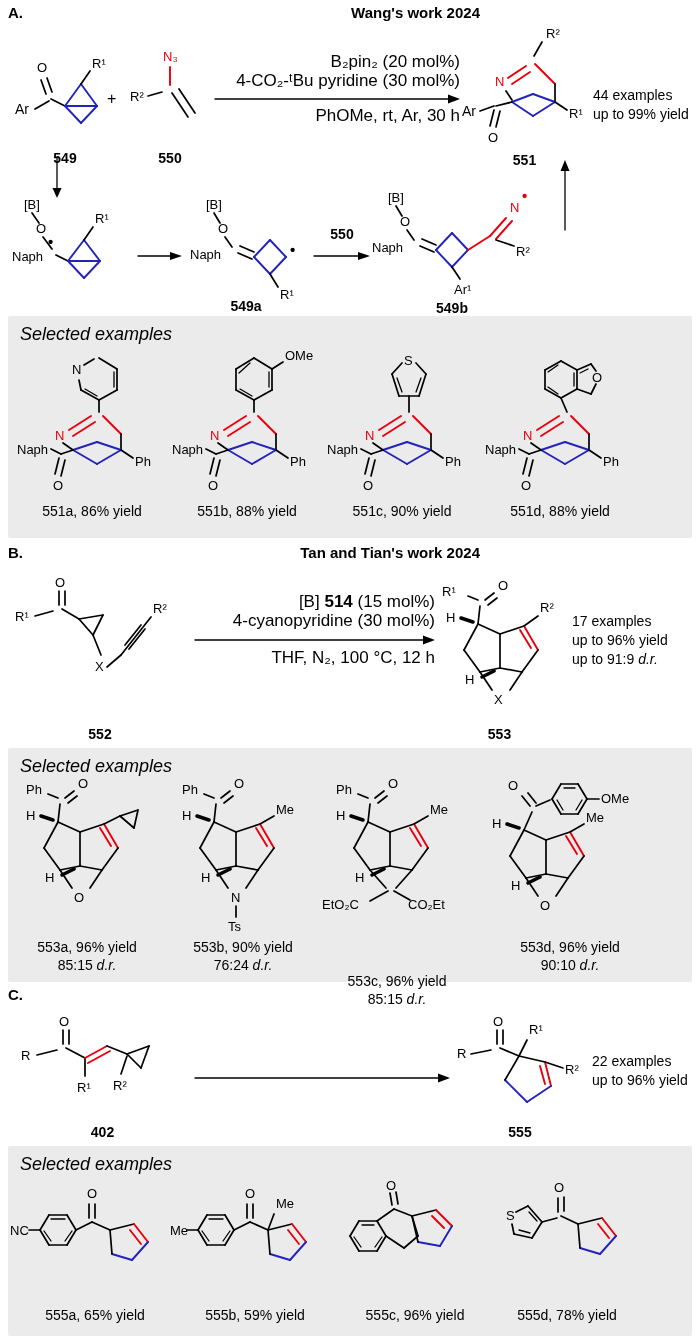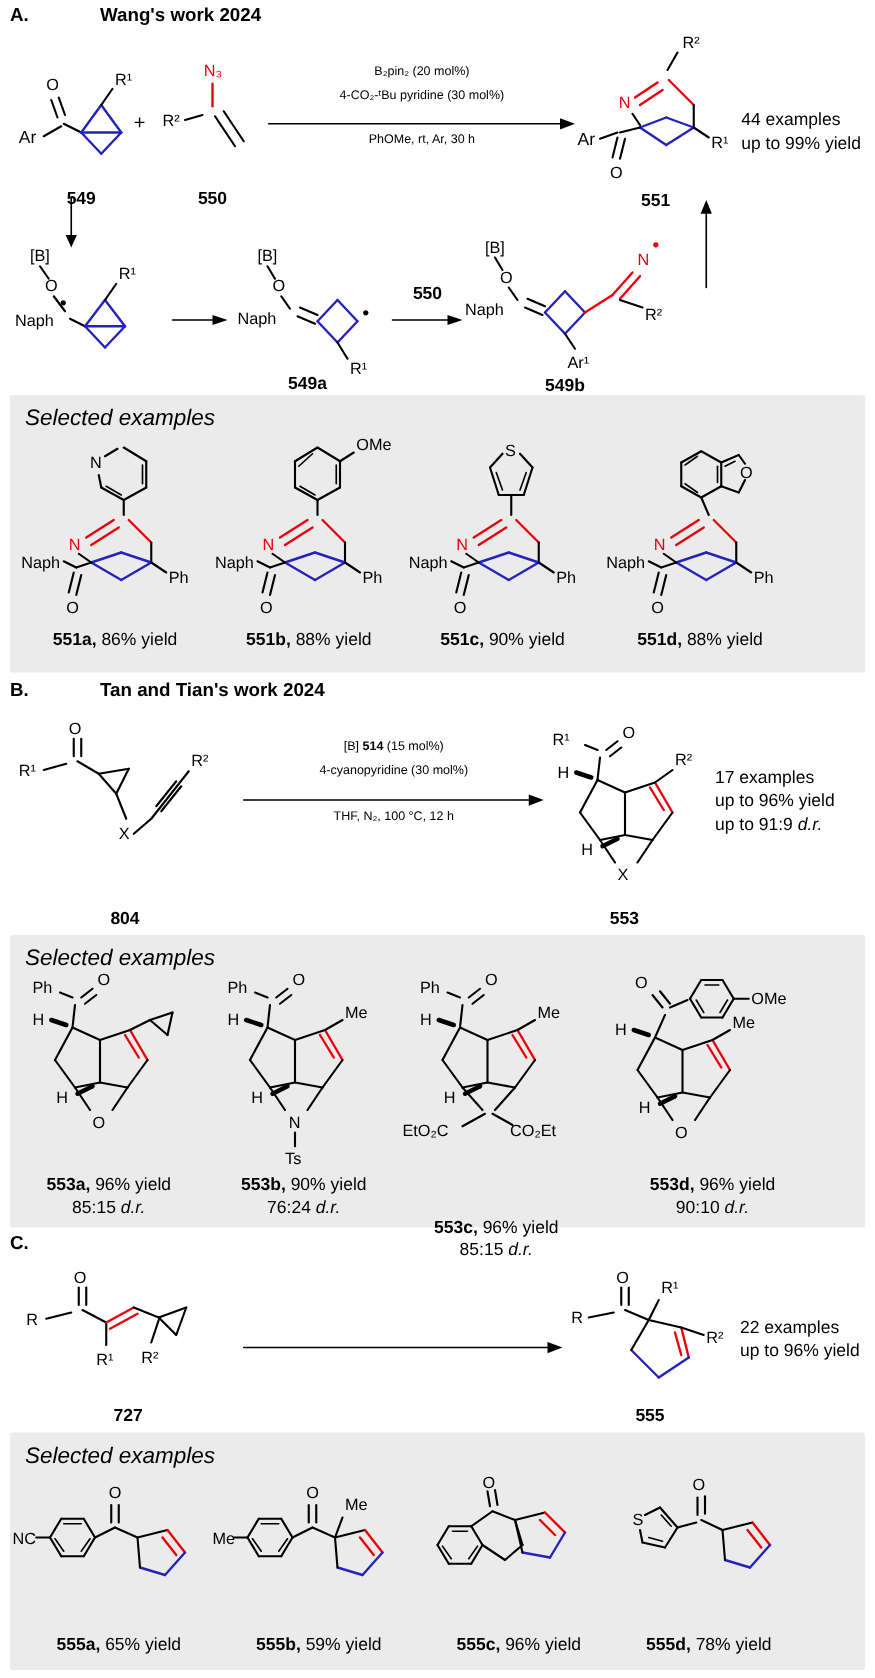--- a/index.html
+++ b/index.html
@@ -1,25 +1,25 @@
 <!DOCTYPE html>
 <html><head>
 <meta charset="utf-8">
 <style>
   *{margin:0;padding:0;box-sizing:border-box}
   body{font-family:"Liberation Sans","DejaVu Sans",sans-serif;background:#fff;color:#000}
   #fig{position:relative;width:700px;height:1342px;background:#fff;overflow:hidden}
   .abs{position:absolute}
   .panel-label{font-weight:bold;font-size:15px}
-  .title{font-weight:bold;font-size:15px;text-align:left}
-  .cond{font-size:10px;text-align:center;white-space:nowrap}
+  .title{font-weight:bold;font-size:15px;text-align:right}
+  .cond{font-size:17px;text-align:right;white-space:nowrap}
   .res{font-size:14px;line-height:19px;white-space:nowrap}
   .num{font-weight:bold;font-size:14px;text-align:center}
   .cap{font-size:14px;text-align:center;line-height:18px;white-space:nowrap}
-  .cap b{font-weight:bold}
+  .cap b{font-weight:normal}
   .plus{font-size:16px}
   .ex-box{background:#ebebeb;border-radius:2px}
   .sel{font-style:italic;font-size:18px}
   svg{overflow:visible;display:block}
   svg text{font-family:"Liberation Sans","DejaVu Sans",sans-serif;font-size:13px;fill:#000}
   svg text.big{font-size:14px}
   svg text.rt{fill:#e8000d}
   svg text.dot{font-size:15px;font-weight:bold}
   .bk{stroke:#000;stroke-width:1.7;fill:none;stroke-linecap:round;stroke-linejoin:round}
   .th{stroke-width:1.3}
@@ -356,21 +356,21 @@
       <line class="bk" x1="92" y1="94" x2="106" y2="82"></line>
       <line class="bk" x1="106" y1="82" x2="136" y2="44"></line>
       <line class="bk" x1="114" y1="76" x2="130" y2="56"></line>
       <line class="bk" x1="110" y1="72" x2="126" y2="52"></line>
     </g>
     <text x="40" y="14">O</text>
     <text x="0" y="48">R¹</text>
     <text x="80" y="98">X</text>
     <text x="138" y="40">R²</text>
   </svg>
-  <div class="abs num" style="left:15px;top:726px;width:170px">804</div>
+  <div class="abs num" style="left:15px;top:726px;width:170px">552</div>
 
   <div class="abs cond" style="left:195px;top:592px;width:240px"><span>[B]</span> <b>514</b> <span>(15 mol%)</span></div>
   <div class="abs cond" style="left:195px;top:611px;width:240px">4-cyanopyridine (30 mol%)</div>
   <svg class="abs" style="left:195px;top:633px" width="240" height="14" viewBox="0 0 240 14">
     <line class="bk th" x1="0" y1="7" x2="228" y2="7"></line>
       <polygon class="ah" points="228,2.5 240,7 228,11.5"></polygon>
   </svg>
   <div class="abs cond" style="left:195px;top:648px;width:240px">THF, N₂, 100 °C, 12 h</div>
 
   <svg class="abs" style="left:432px;top:572px" width="135" height="150" viewBox="0 0 135 150">
@@ -581,21 +581,21 @@
       <line class="bk" x1="112" y1="42" x2="134" y2="34"></line>
       <line class="bk" x1="134" y1="34" x2="126" y2="56"></line>
       <line class="bk" x1="126" y1="56" x2="112" y2="42"></line>
       <line class="bk" x1="106" y1="62" x2="112" y2="44"></line>
     </g>
     <text x="44" y="14">O</text>
     <text x="6" y="48">R</text>
     <text x="62" y="80">R¹</text>
     <text x="98" y="78">R²</text>
   </svg>
-  <div class="abs num" style="left:15px;top:1124px;width:175px">727</div>
+  <div class="abs num" style="left:15px;top:1124px;width:175px">402</div>
 
   <svg class="abs" style="left:195px;top:1071px" width="255" height="14" viewBox="0 0 255 14">
     <line class="bk th" x1="0" y1="7" x2="243" y2="7"></line>
       <polygon class="ah" points="243,2.5 255,7 243,11.5"></polygon>
   </svg>
 
   <svg class="abs" style="left:455px;top:1012px" width="130" height="108" viewBox="0 0 130 108">
     <g>
       <line class="bk" x1="42" y1="18" x2="42" y2="32"></line>
       <line class="bk" x1="48" y1="18" x2="48" y2="32"></line>

